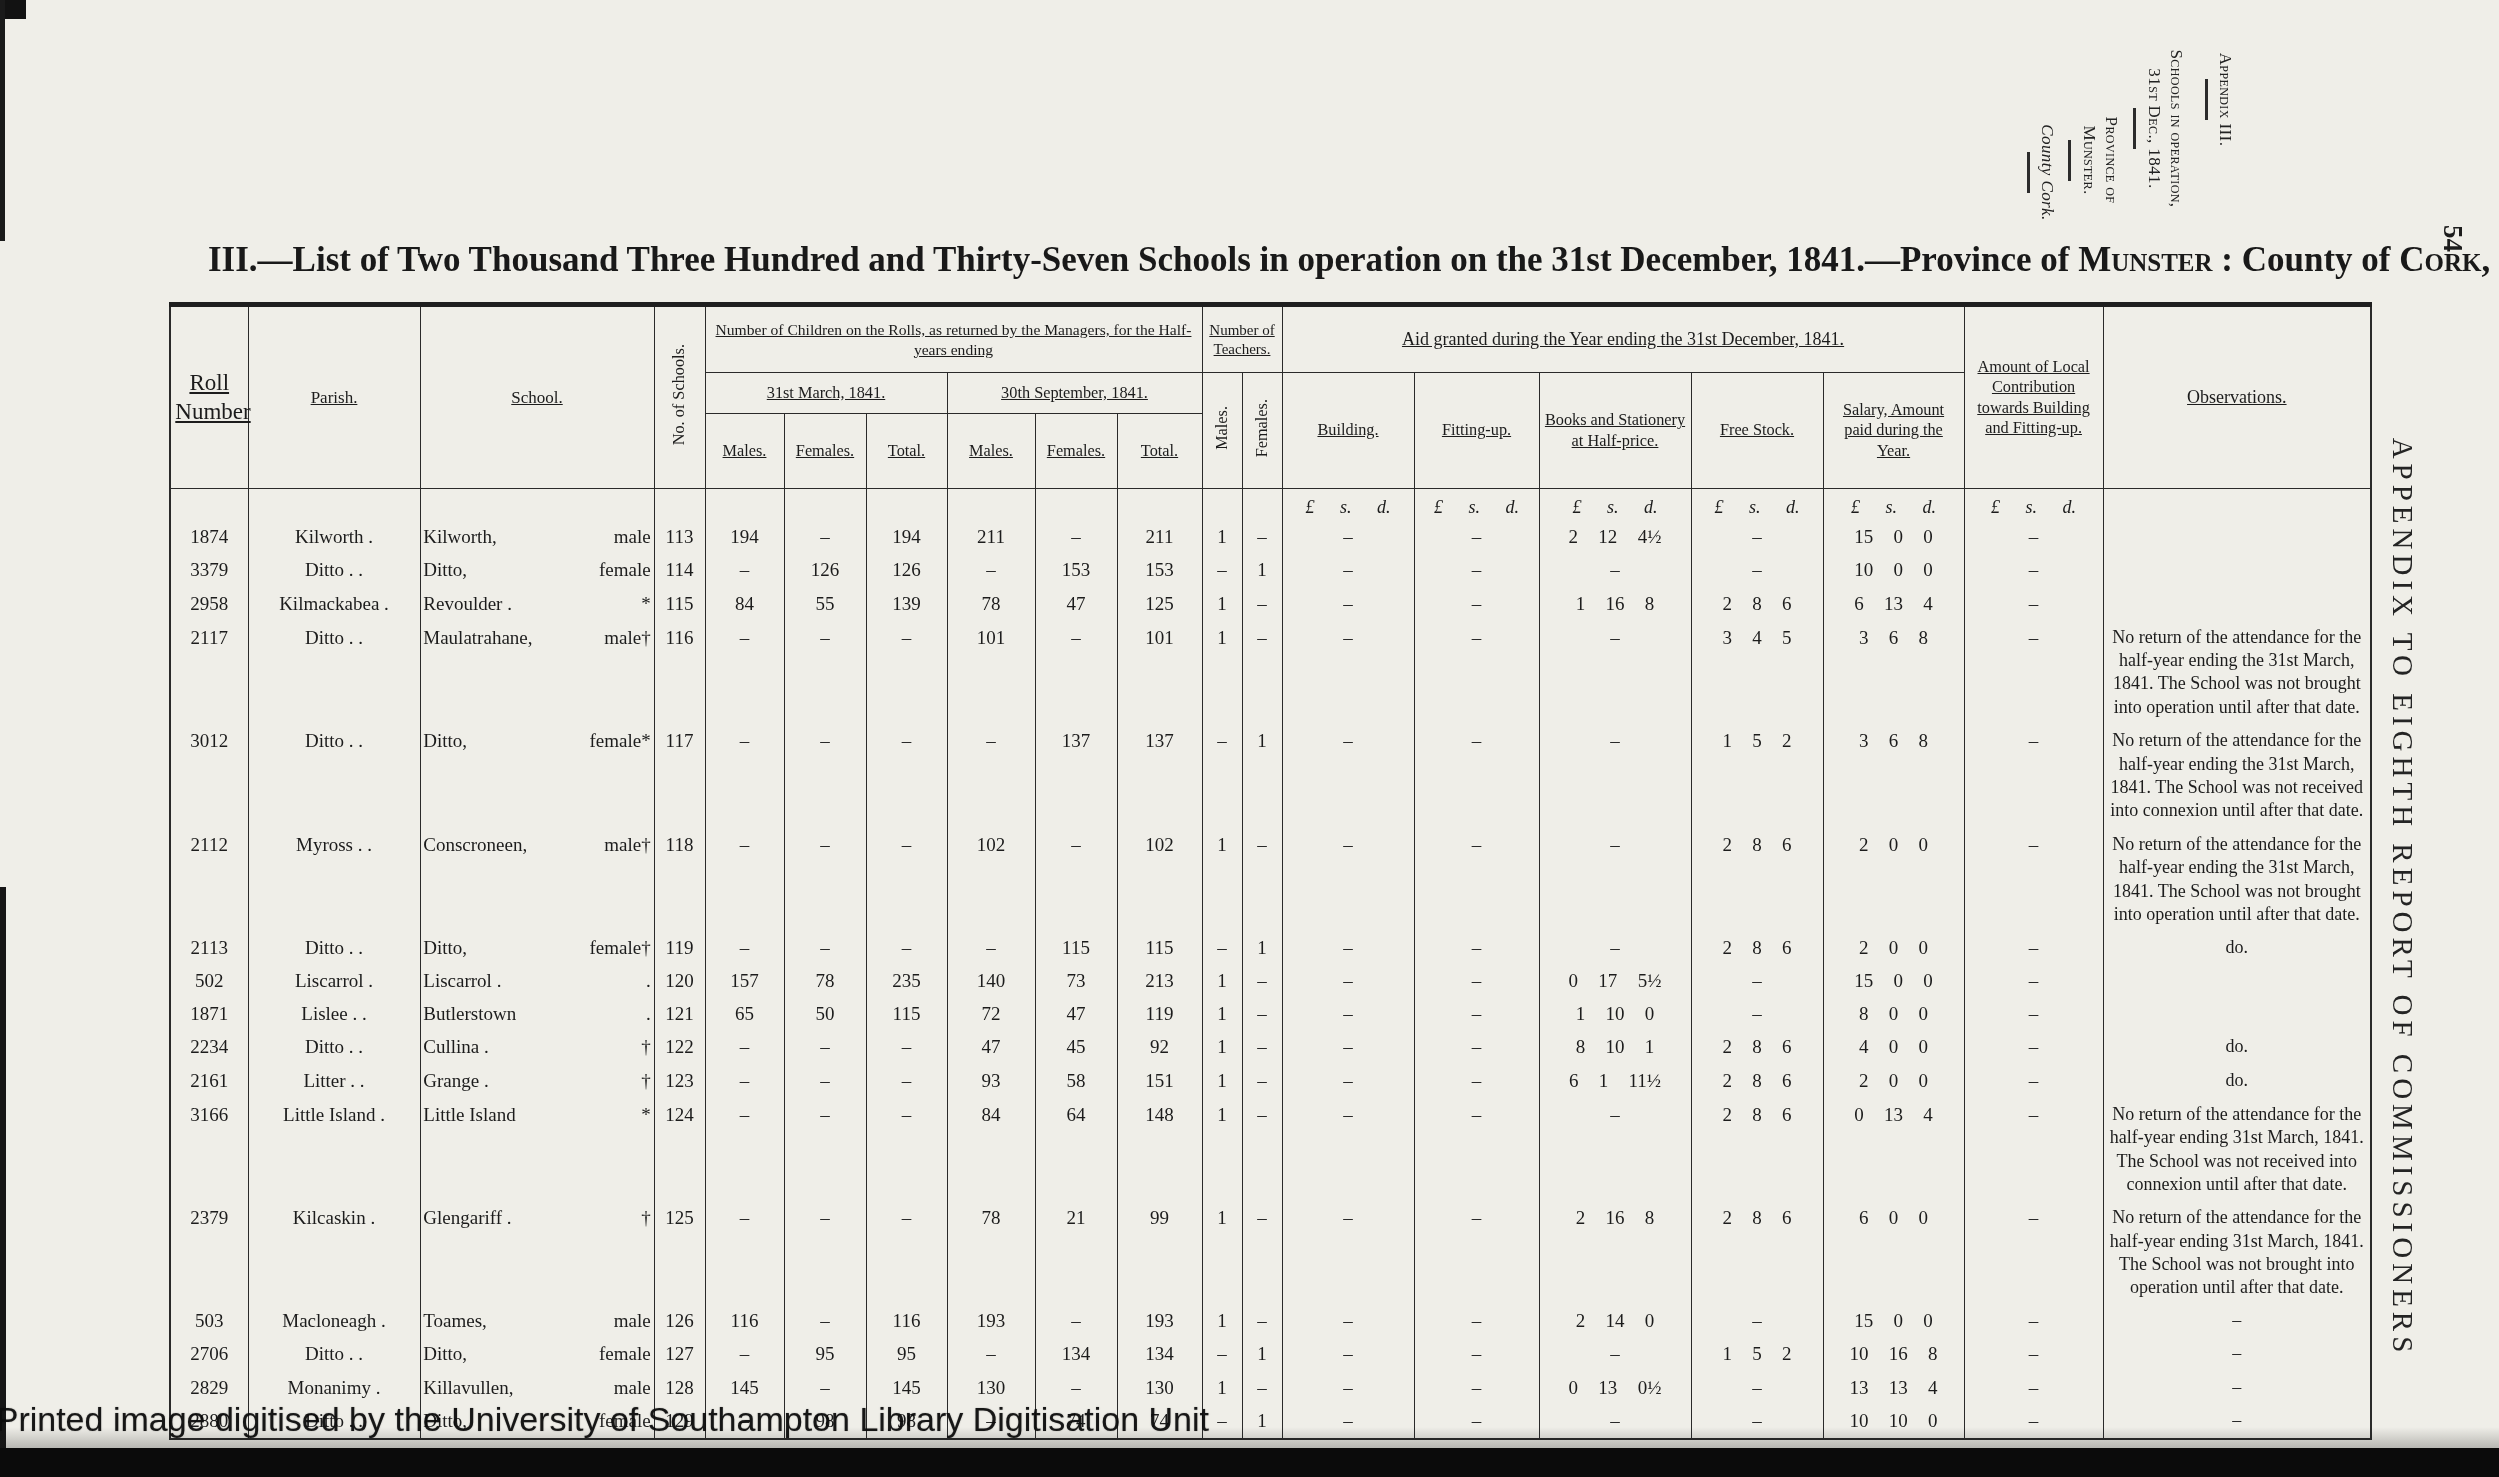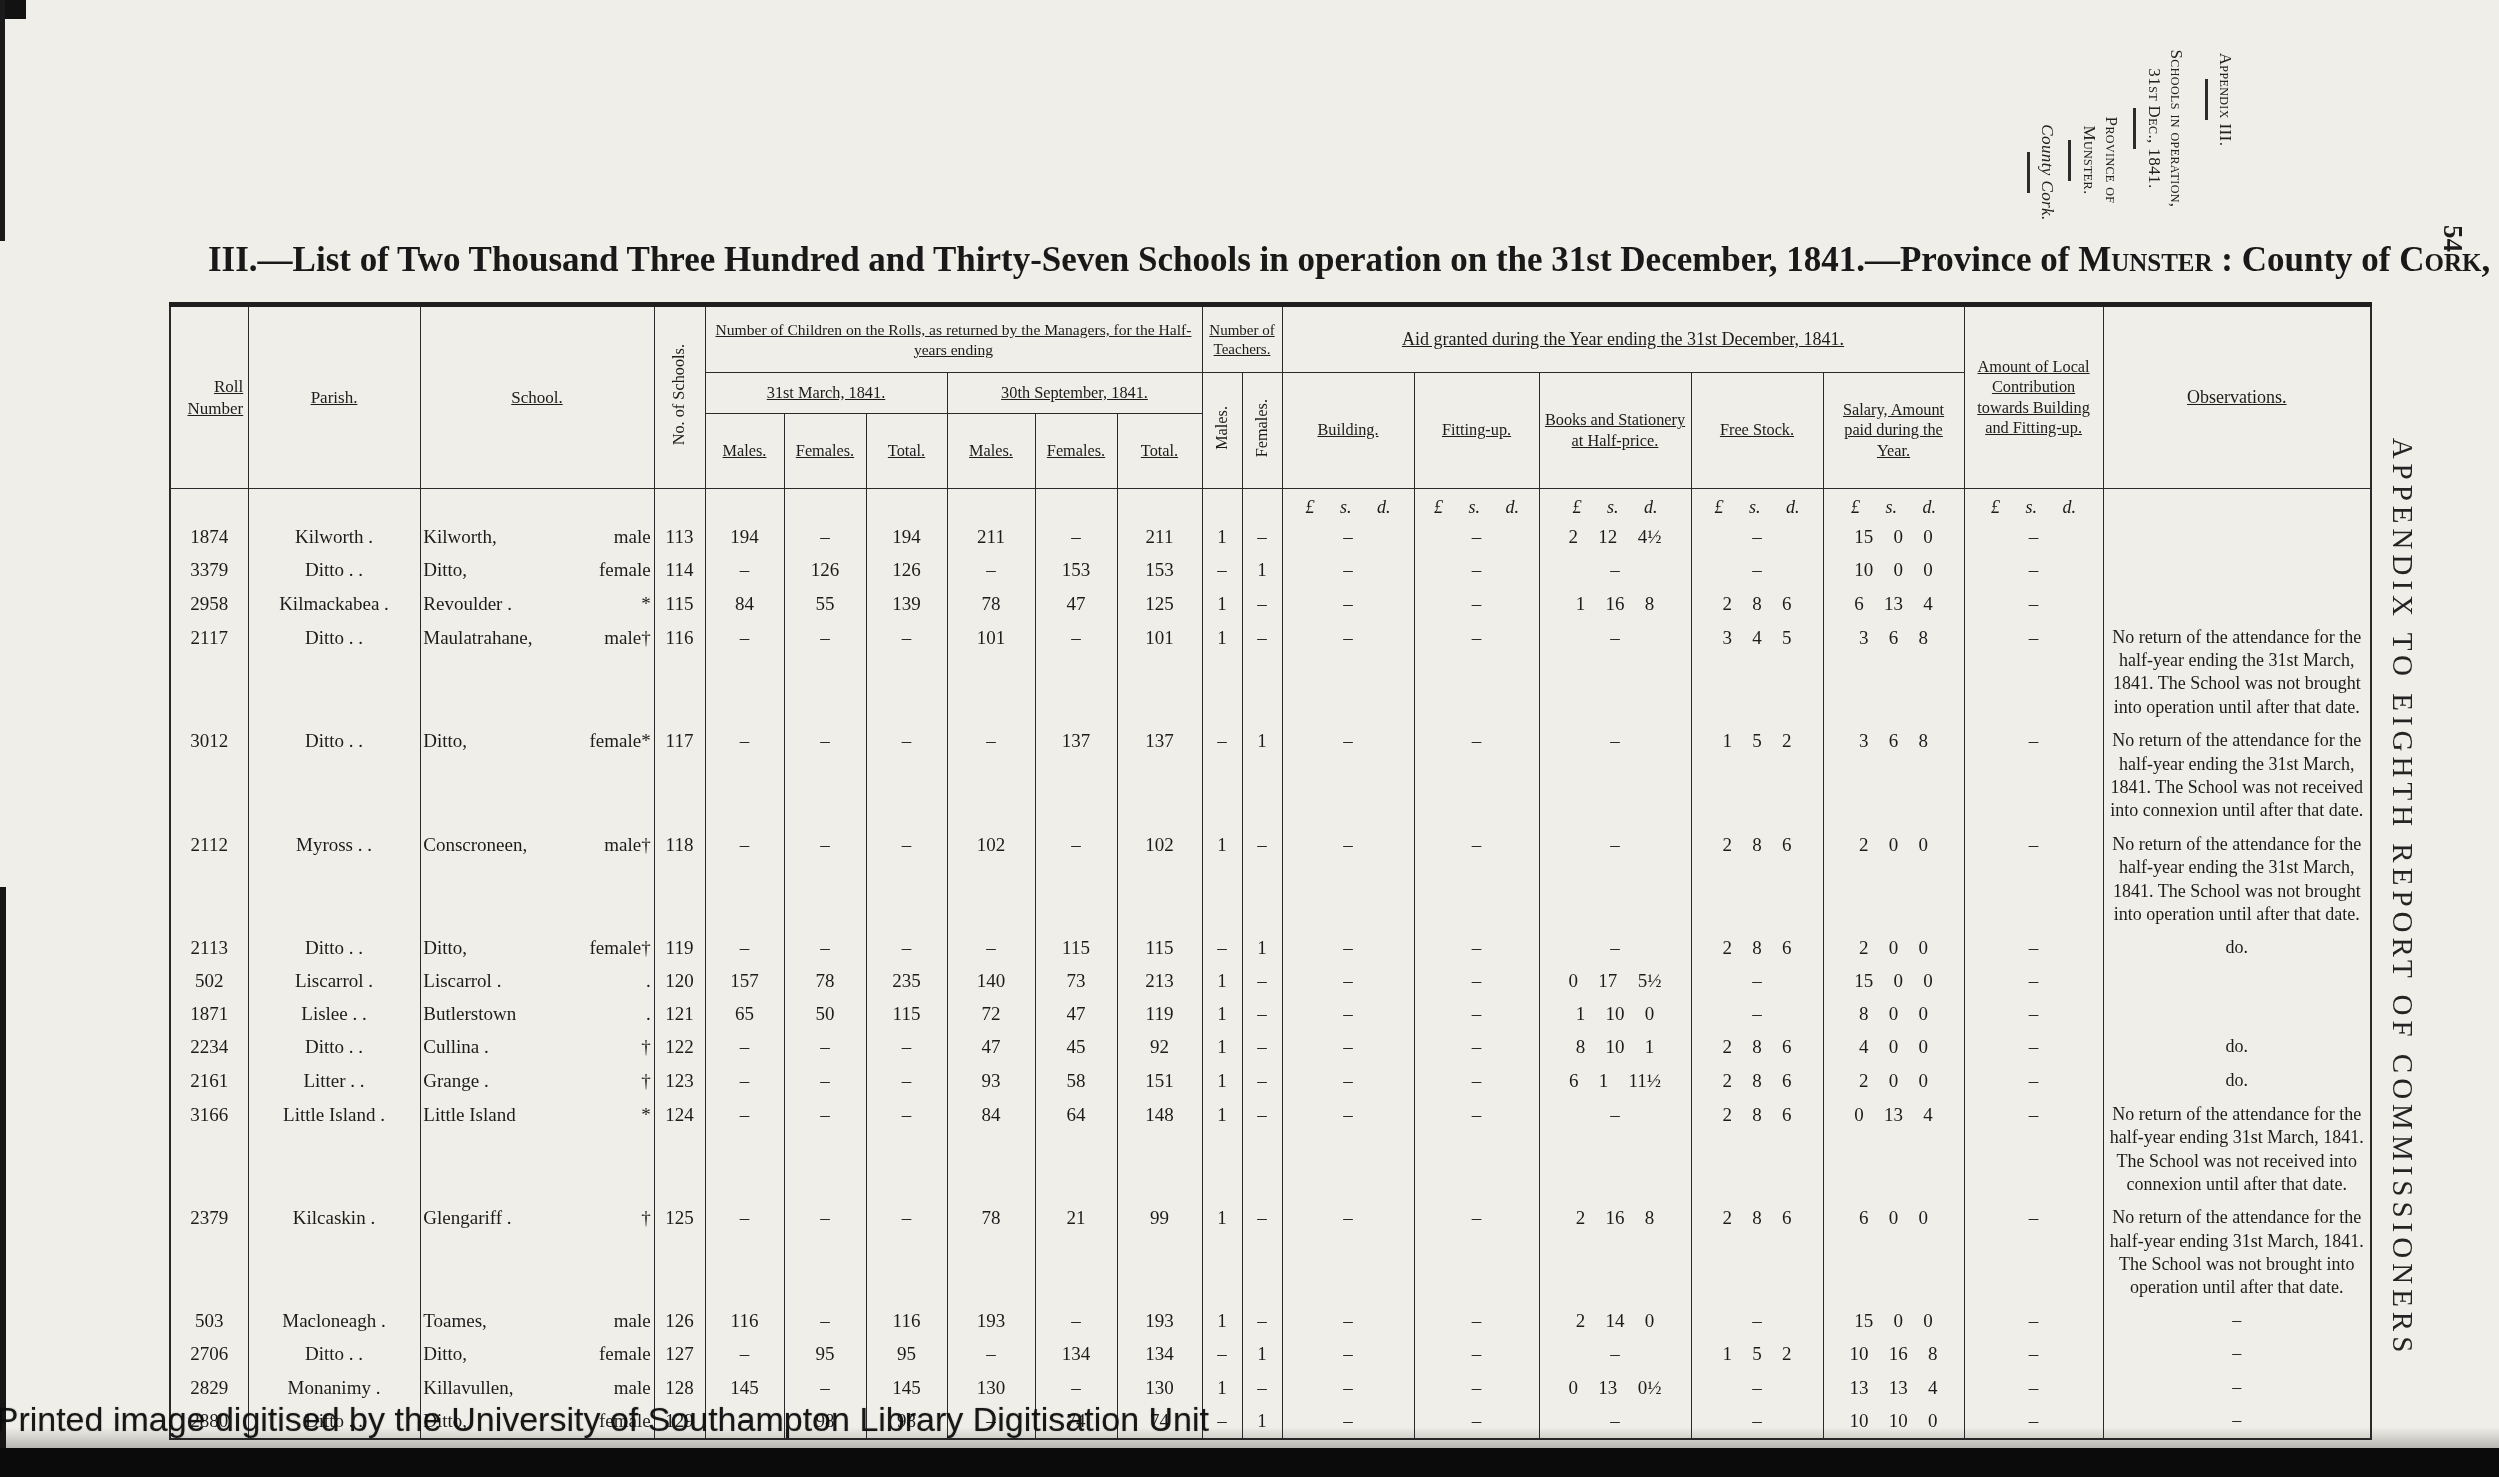--- a/index.html
+++ b/index.html
@@ -128,21 +128,21 @@
         <col style="width:132px">
           <col style="width:125px">
           <col style="width:152px">
           <col style="width:132px">
           <col style="width:141px">
         <col style="width:139px">
           <col style="width:268px">
       </colgroup>
       <thead>
         <tr style="height:68px;">
-          <th rowspan="3" style="font-size:17px;text-align:right;">Roll Number</th>
+          <th rowspan="3" style="font-size:23px;">Roll Number</th>
           <th rowspan="3" style="font-size:17px;">Parish.</th>
           <th rowspan="3" style="font-size:17px;margin-left:19px;">School.</th>
           <th rowspan="3"><span class="vert">No. of Schools.</span></th>
           <th colspan="6" style="font-size:15.6px;">Number of Children on the Rolls, as returned by the Managers, for the Half-years ending</th>
           <th colspan="2" rowspan="1" style="font-size:15px;">Number of Teachers.</th>
           <th colspan="5" style="font-size:18px;">Aid granted during the Year ending the 31st December, 1841.</th>
           <th rowspan="3">Amount of Local Contribution towards Building and Fitting-up.</th>
           <th rowspan="3" style="font-size:18px;">Observations.</th>
         </tr>
         <tr style="height:41px;">

